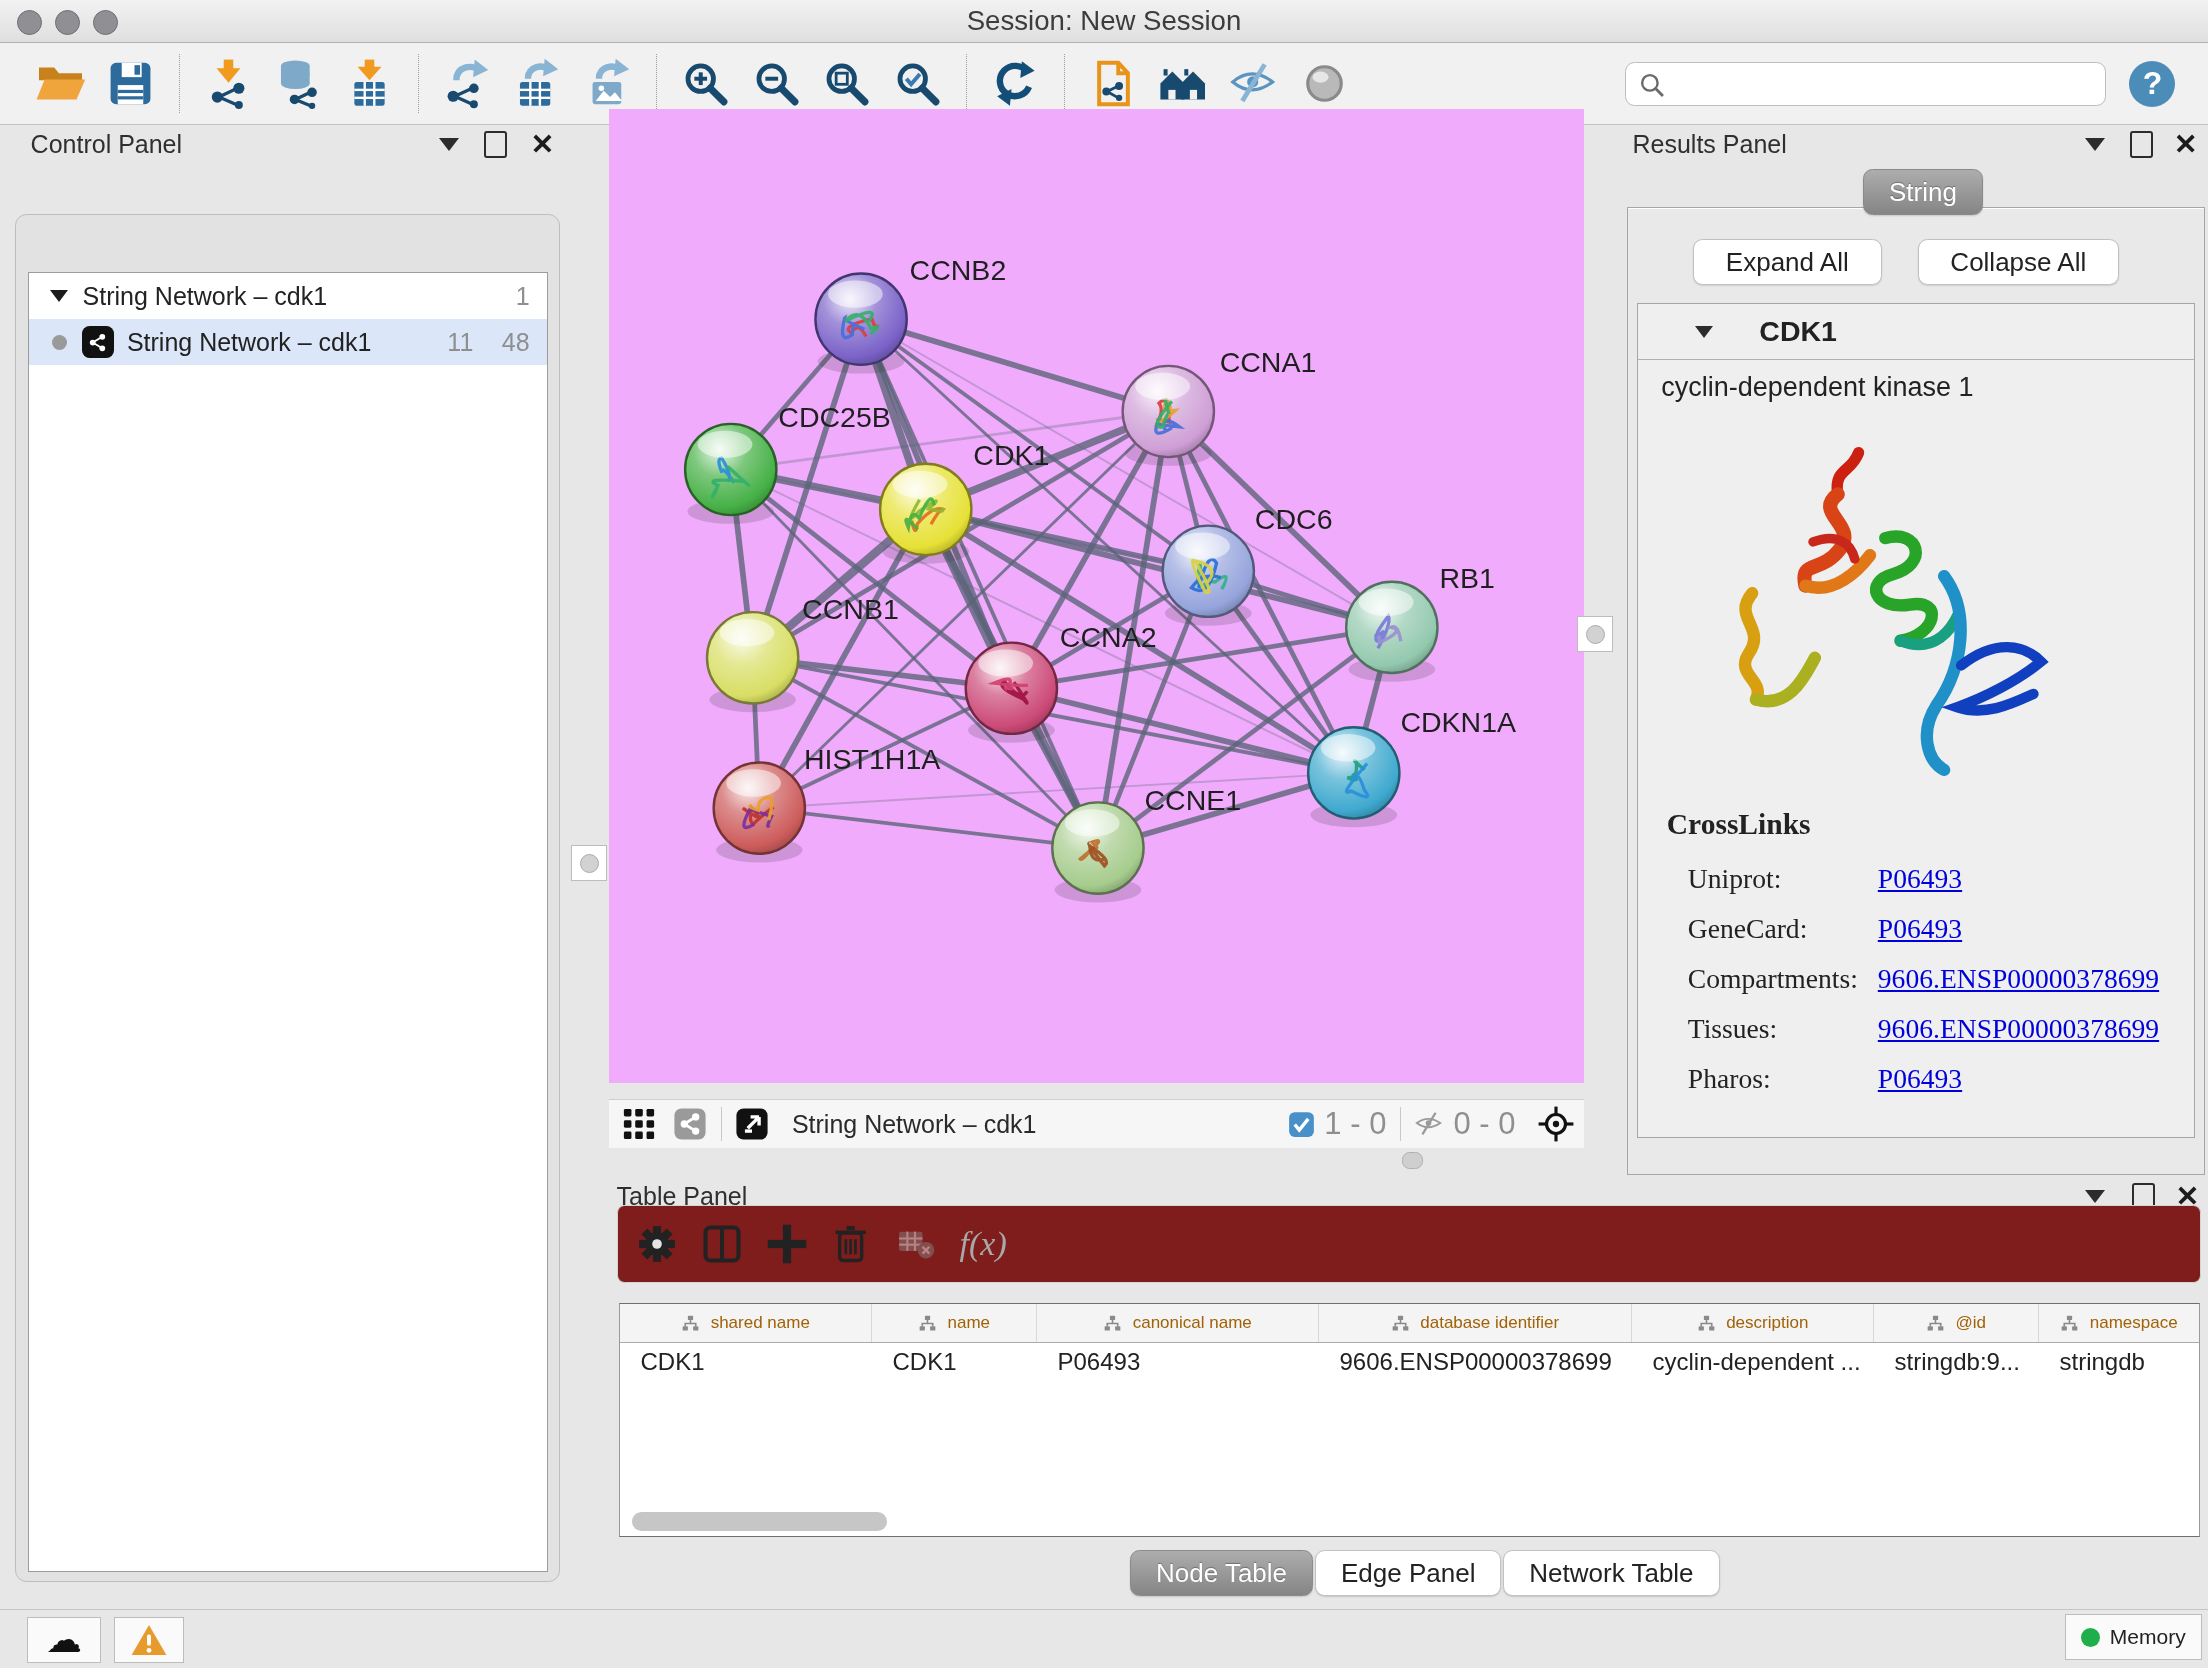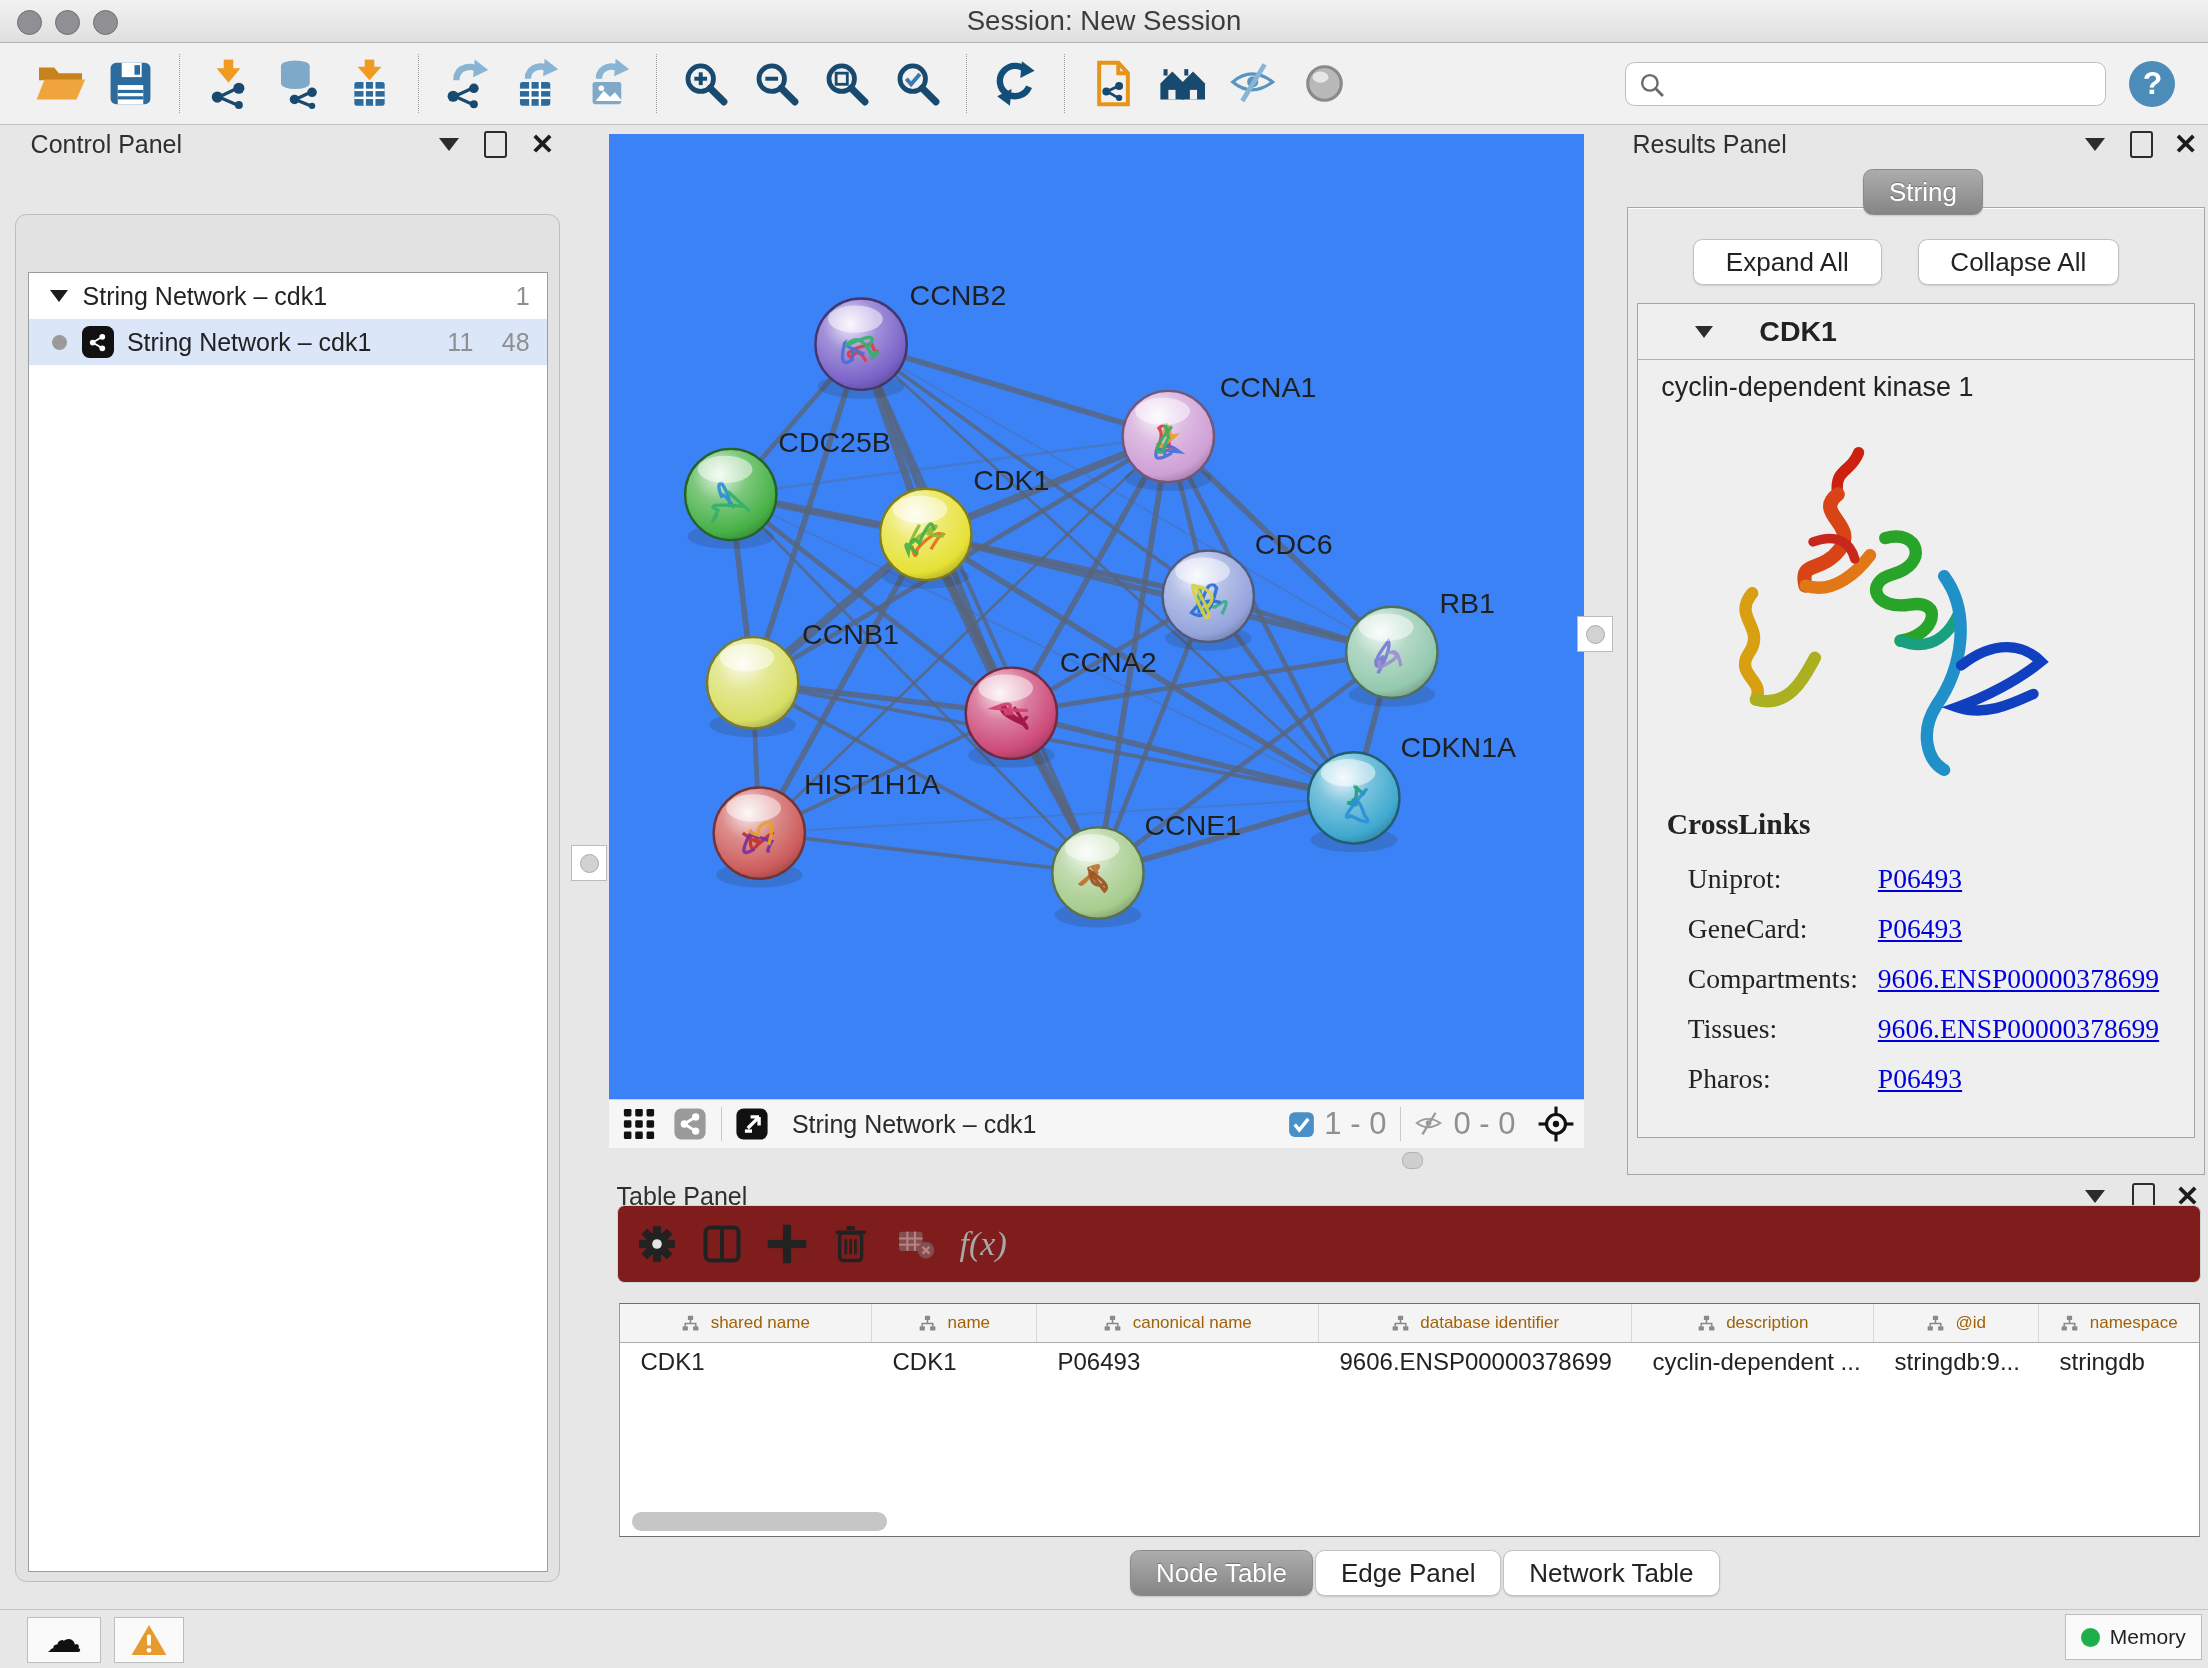--- a/index.html
+++ b/index.html
@@ -33,21 +33,21 @@
   #cp-subhead .summary{flex:1;text-align:center;font-size:25px;color:#1f1f1f;}
   #cp-list{position:absolute;top:57px;left:11.4px;right:11.4px;bottom:9.5px;background:#fff;border:1px solid #9c9c9c;}
   .tree-row{height:46px;display:flex;align-items:center;font-size:25px;}
   .tree-row .count{color:#8f8f8f;margin-left:auto;margin-right:17px;}
   .tree-row.sel{background:#dbe7f8;}
   .tree-caret{width:0;height:0;border-left:9.5px solid transparent;border-right:9.5px solid transparent;border-top:12.4px solid #1c1c1c;margin:0 15px 0 21px;}
   .dot{width:15px;height:15px;border-radius:50%;background:#9a9a9a;margin:0 15px 0 23px;}
   .share-chip{width:32px;height:32px;border-radius:7.6px;background:#111;display:flex;align-items:center;justify-content:center;margin-right:13.3px;}
   .share-chip svg{width:23px;height:23px;}
   
-  #network-canvas{left:609px;top:134px;width:975px;height:974px;background:#3b82f6;}
+  #network-canvas{left:609px;top:109px;width:975px;height:974px;background:#f0abfc;}
   #network-footer{left:609px;top:1099px;width:975px;height:48px;background:#f6f6f6;border-top:1px solid #cfcfcf;display:flex;align-items:center;}
   #network-footer .ftxt{font-size:25px;color:#2a2a2a;}
   #network-footer .fcount{font-size:31px;color:#8f8f8f;}
   .fsep{height:34px;border-left:1px solid #c9c9c9;margin:0 13.3px;}
   .fico{display:flex;align-items:center;justify-content:center;}
   
   .grip{width:34px;height:34px;background:#fff;border:1.9px solid #bcbcbc;display:flex;align-items:center;justify-content:center;}
   .grip .knob{width:17px;height:17px;border-radius:50%;background:#d2d2d2;border:1px solid #ababab;}
   #split-bottom-knob{left:1402px;top:1152px;width:19px;height:15px;border-radius:7.6px;background:#cfcfcf;border:1px solid #b0b0b0;}
   

